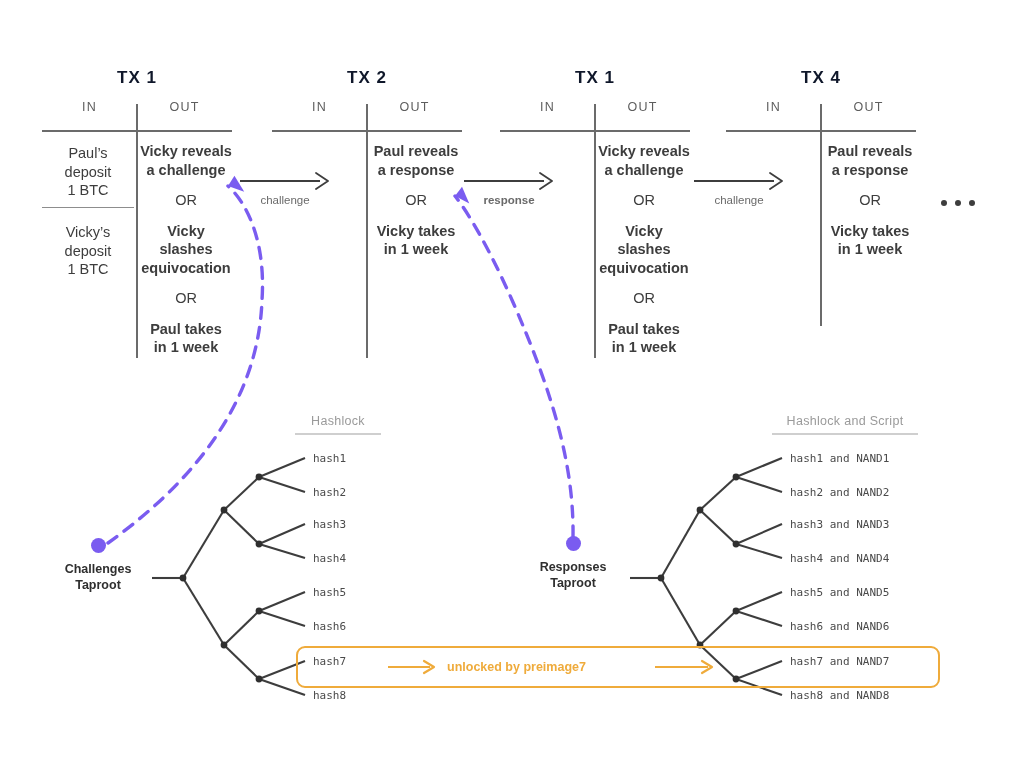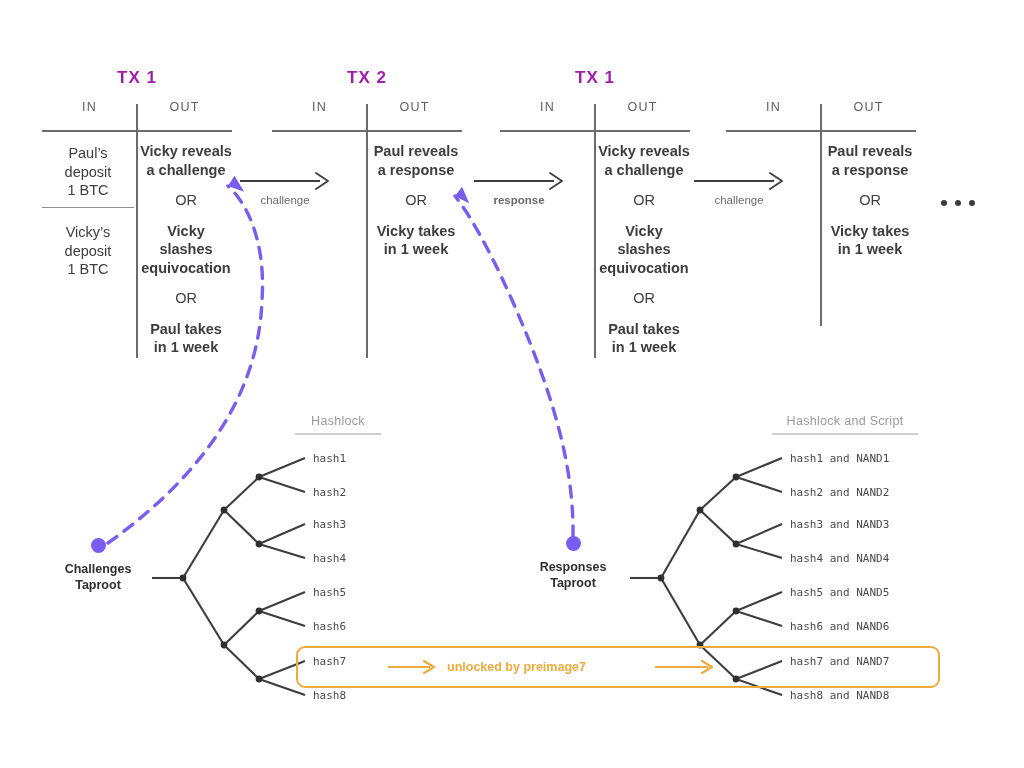--- a/index.html
+++ b/index.html
@@ -11,21 +11,21 @@
     position:relative;
     color:#4a4a4a;
   }
   #stage{position:absolute;left:0;top:0;width:1024px;height:768px;}
 
   
   .tx{position:absolute;}
   .tx-title{
     position:absolute;top:0;left:0;width:100%;
     text-align:center;font-size:17px;font-weight:bold;
-    letter-spacing:1px;color:#a21caf;
+    letter-spacing:1px;color:#0f172a;
   }
   .tx-head{
     position:absolute;top:32px;left:0;width:100%;
     display:flex;
   }
   .tx-head .cell{
     flex:1;text-align:center;font-size:12.5px;
     letter-spacing:1.2px;color:#5d5d5d;
   }
   .hrule{
@@ -173,20 +173,21 @@
       </div>
       <div class="or">OR</div>
       <div class="blk">
         <span class="ln">Paul takes</span>
         <span class="ln">in 1 week</span>
       </div>
     </div>
   </div>
 
   <div class="tx" style="left:726px;top:68px;width:190px;height:290px;">
+    <div class="tx-title">TX 4</div>
     <div class="tx-head">
       <div class="cell">IN</div>
       <div class="cell">OUT</div>
     </div>
     <div class="hrule" style="top:62px;"></div>
     <div class="vrule" style="left:94px;top:36px;height:222px;"></div>
     <div class="col" style="left:98px;top:74px;width:92px;">
       <div class="blk">
         <span class="ln">Paul reveals</span>
         <span class="ln">a response</span>
@@ -200,21 +201,21 @@
   </div>
 
   <div class="flow" style="left:240px;top:172px;width:90px;">
     <svg width="90" height="18" viewBox="0 0 90 18">
       <line x1="0" y1="9" x2="80" y2="9" stroke="#3d3d3d" stroke-width="1.8"></line>
       <polyline points="76,1 88,9 76,17" fill="none" stroke="#3d3d3d" stroke-width="1.8" stroke-linecap="round" stroke-linejoin="round"></polyline>
     </svg>
     <div class="flow-lbl">challenge</div>
   </div>
 
-  <div class="flow" style="left:474px;top:172px;width:90px;font-weight:bold;">
+  <div class="flow" style="left:464px;top:172px;width:90px;font-weight:bold;">
     <svg width="90" height="18" viewBox="0 0 90 18">
       <line x1="0" y1="9" x2="80" y2="9" stroke="#3d3d3d" stroke-width="1.8"></line>
       <polyline points="76,1 88,9 76,17" fill="none" stroke="#3d3d3d" stroke-width="1.8" stroke-linecap="round" stroke-linejoin="round"></polyline>
     </svg>
     <div class="flow-lbl">response</div>
   </div>
 
   <div class="flow" style="left:694px;top:172px;width:90px;">
     <svg width="90" height="18" viewBox="0 0 90 18">
       <line x1="0" y1="9" x2="80" y2="9" stroke="#3d3d3d" stroke-width="1.8"></line>

